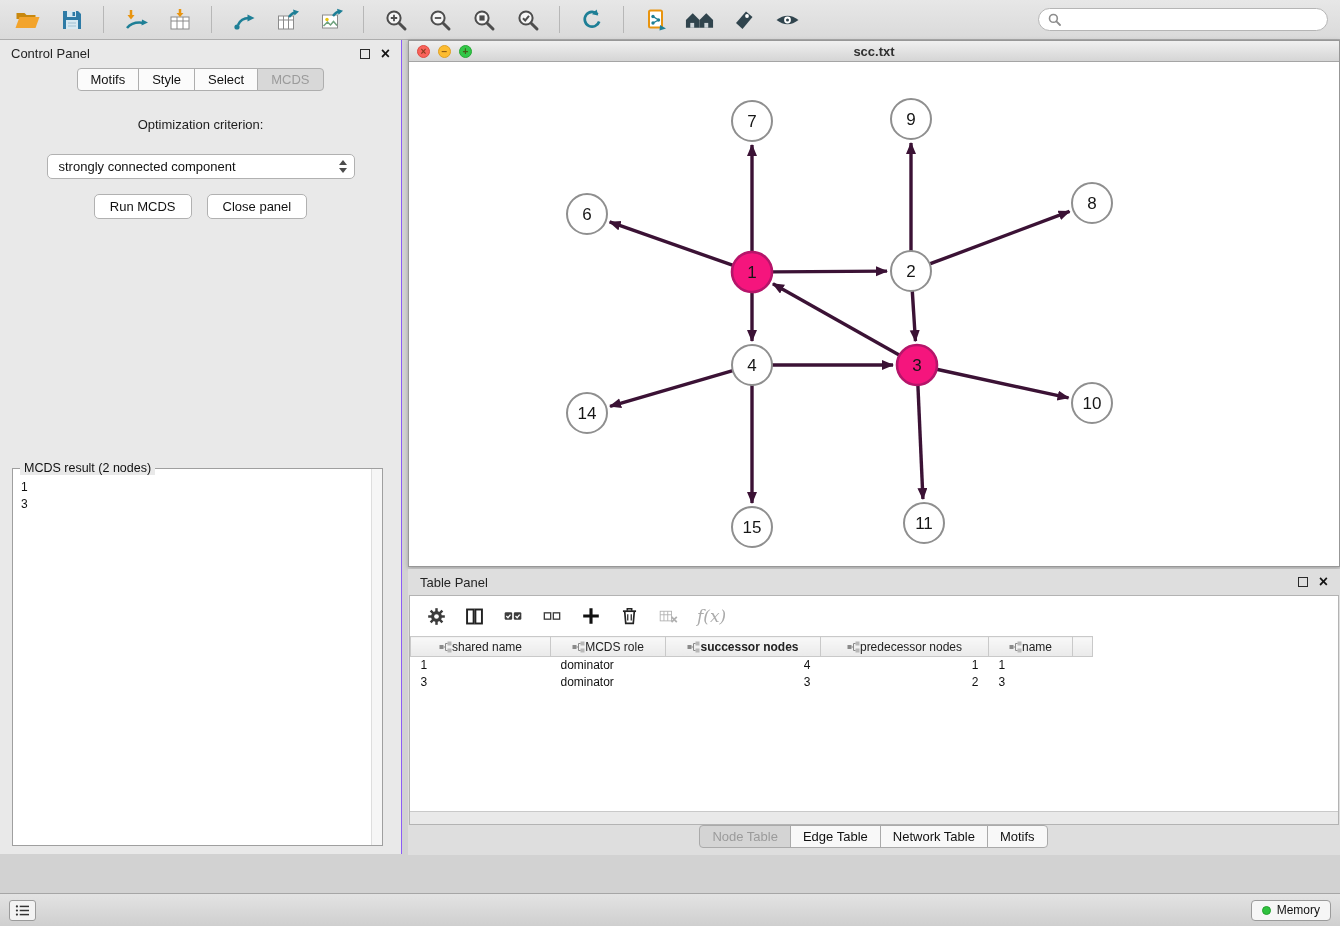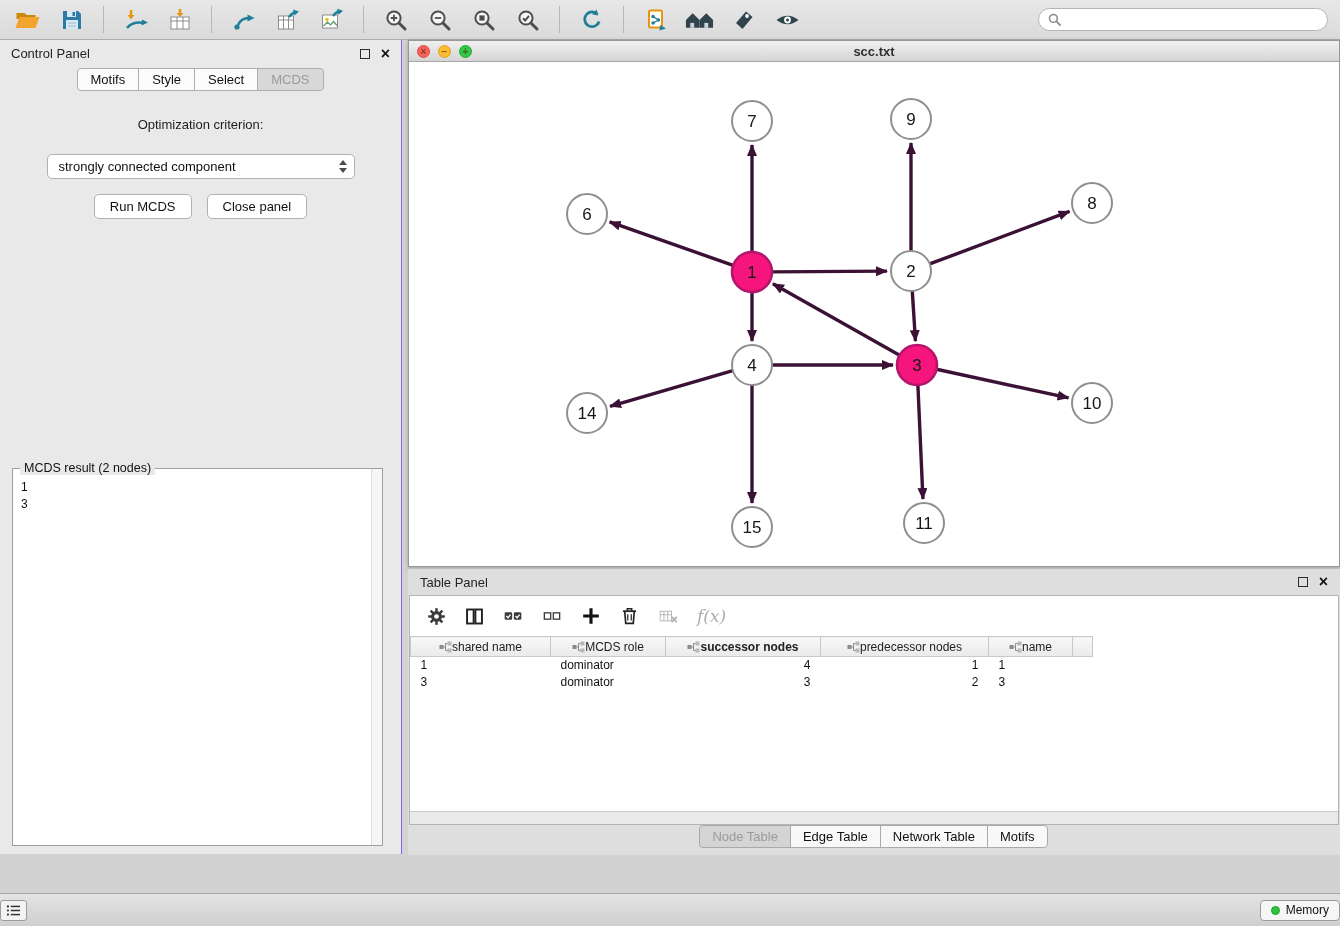--- a/index.html
+++ b/index.html
@@ -84,21 +84,21 @@
   table.node-table td { height:17px; font-size:12px; color:#111; padding:0 10px; }
   .tp-hscroll { height:13px; flex:none; background:#e9e9e9; border-top:1px solid #c9c9c9; }
   .tp-tabs { height:30px; flex:none; display:flex; justify-content:center; align-items:flex-start; }
   .tp-tab { border:1px solid #aaaaaa; background:#f8f8f8; color:#111; font-size:13px; padding:3px 12px; margin-left:-1px; }
   .tp-tab:first-child { border-radius:4px 0 0 4px; }
   .tp-tab:last-child { border-radius:0 4px 4px 0; }
   .tp-tab.active { background:#d4d4d4; color:#9b9b9b; }
 
   
   .statusbar { height:33px; flex:none; background:linear-gradient(#e3e3e3,#cfcfcf); border-top:1px solid #a6a6a6;
-               display:flex; align-items:center; padding:0 0; }
+               display:flex; align-items:center; padding:0 9px; }
   .sb-list-btn { width:27px; height:21px; border:1px solid #9b9b9b; border-radius:3px; background:#f3f3f3;
                  display:flex; align-items:center; justify-content:center; }
   .memory-btn { margin-left:auto; height:21px; border:1px solid #9b9b9b; border-radius:4px; background:#f6f6f6;
                 display:flex; align-items:center; gap:6px; padding:0 10px; font-size:12px; color:#111;
                 font-family:"Liberation Sans", sans-serif; }
   .green-dot { width:9px; height:9px; border-radius:50%; background:#2fc23f; border:1px solid #23a02f; }
 </style>
 </head>
 <body>
 

